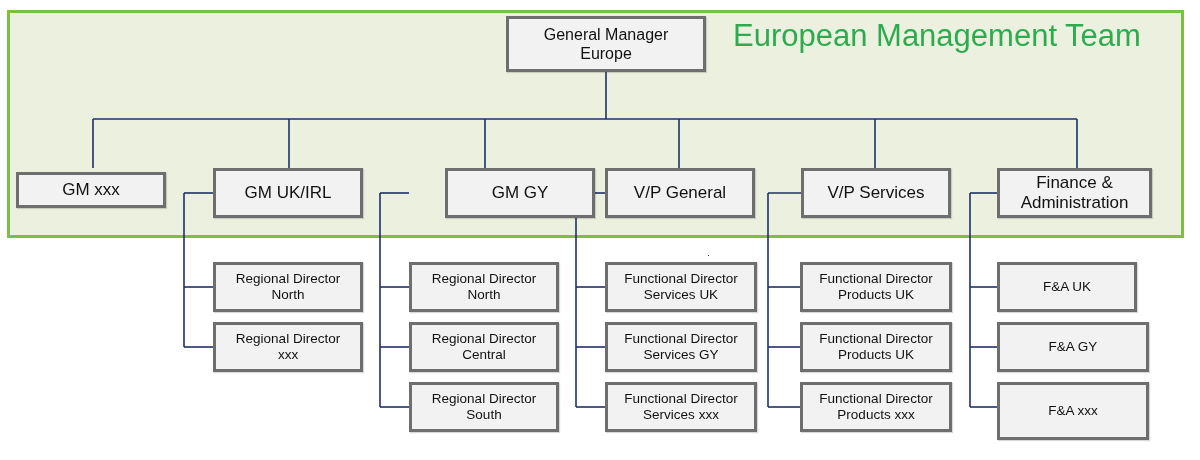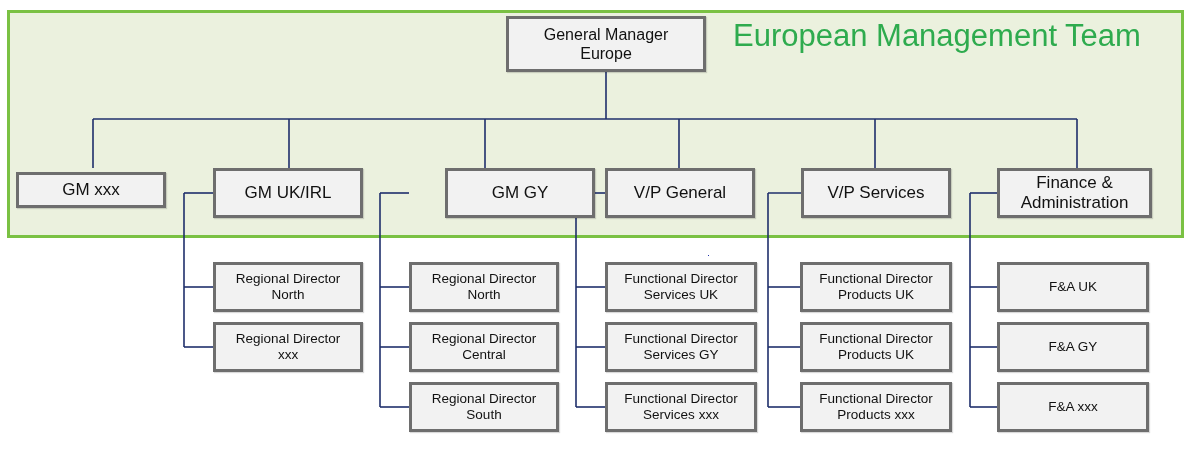--- a/index.html
+++ b/index.html
@@ -128,21 +128,21 @@
     <span>Products UK</span>
   </div>
 <div class="box lvl2" style="left: 800px; top: 322px; width: 152px; height: 50px;">
     <span>Functional Director</span>
     <span>Products UK</span>
   </div>
 <div class="box lvl2" style="left: 800px; top: 382px; width: 152px; height: 50px;">
     <span>Functional Director</span>
     <span>Products xxx</span>
   </div>
-<div class="box lvl2" style="left: 997px; top: 262px; width: 152px; height: 50px;">
+<div class="box lvl2" style="left: 997px; top: 262px; width: 140px; height: 50px;">
     <span>F&amp;A UK</span>
   </div>
 <div class="box lvl2" style="left: 997px; top: 322px; width: 152px; height: 50px;">
     <span>F&amp;A GY</span>
   </div>
-<div class="box lvl2" style="left: 997px; top: 382px; width: 152px; height: 50px;">
+<div class="box lvl2" style="left: 997px; top: 382px; width: 152px; height: 58px;">
     <span>F&amp;A xxx</span>
   </div>
 
 </body></html>

